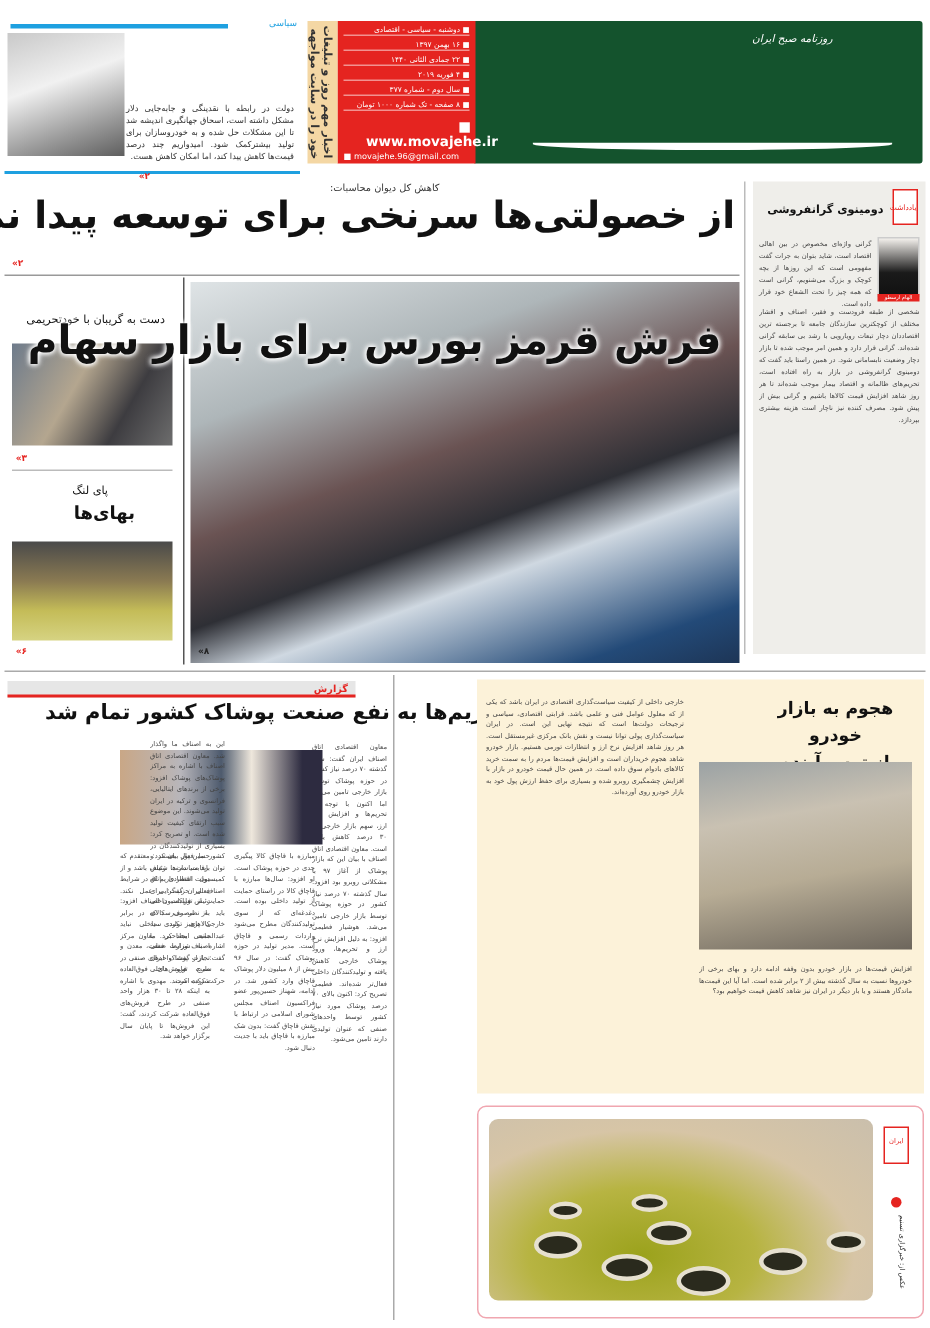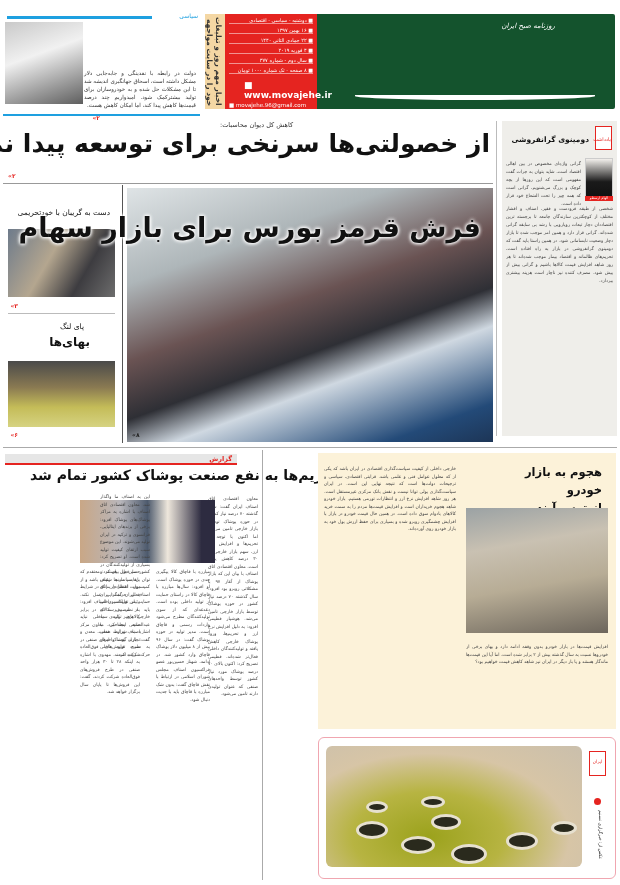--- a/index.html
+++ b/index.html
@@ -6,21 +6,21 @@
   html,body{width:620px;height:885px;background:#fff;overflow:hidden}
   body{position:relative;font-family:"DejaVu Sans",sans-serif;direction:rtl;color:#111}
   .abs{position:absolute}
   
   .mast{left:315px;top:14px;width:300px;height:95px;background:#14532d;border-radius:2px}
   .mast .logo{position:absolute;right:10px;top:20px;color:#fff;font-family:"DejaVu Serif",serif;font-weight:bold;font-size:44px;letter-spacing:-1px;white-space:nowrap}
   .mast .logo-sub{position:absolute;right:60px;top:8px;color:#fff;font-size:7px;font-style:italic}
   .mast .swash{position:absolute;left:40px;top:78px;width:240px;height:8px;border-bottom:5px solid #fff;border-radius:0 0 60% 60%}
   .info{left:225px;top:14px;width:92px;height:95px;background:#e52420}
   .info .line{font-size:5px;color:#fff;margin:3px 4px 0 4px;border-bottom:1px solid rgba(255,255,255,.5);white-space:nowrap;overflow:hidden}
-  .info .web{font-size:9px;font-weight:bold;color:#fff;margin:6px 18px 0 0;direction:ltr;text-align:left;padding-left:19px}
+  .info .web{font-size:9px;font-weight:bold;color:#fff;margin:6px 3px 0 0;direction:ltr;text-align:right;padding-left:19px}
   .info .mail{font-size:5.5px;color:#fff;direction:ltr;text-align:left;padding-left:4px;margin-top:2px}
   .ad{left:205px;top:14px;width:20px;height:95px;background:#f4d7a4;writing-mode:vertical-rl;font-size:7.5px;font-weight:bold;color:#333;padding:3px 2px;overflow:hidden;line-height:9px}
   .top-story{left:3px;top:14px;width:197px;height:100px}
   .top-story .rule{position:absolute;right:48px;top:2px;width:145px;height:3px;background:#1ea0e0}
   .top-story .kicker{position:absolute;right:2px;top:-2px;font-size:6px;color:#1ea0e0}
   .top-story .img{position:absolute;left:2px;top:8px;width:78px;height:82px;background:linear-gradient(160deg,#c9c9c9,#f1f1f1 40%,#9a9a9a 75%,#5e5e5e)}
   .top-story .h{position:absolute;right:4px;top:12px;width:110px;font-size:12px;font-weight:bold;line-height:18px;text-align:right}
   .top-story .body{position:absolute;right:4px;top:55px;width:112px;font-size:5.5px;line-height:8px;color:#333;text-align:justify}
   .top-story .ref{position:absolute;right:100px;top:100px;font-size:6px;color:#e52420;font-weight:bold}
   .top-story .bottom-rule{position:absolute;right:0;top:100px;width:197px;height:2px;background:#1ea0e0}
@@ -38,40 +38,40 @@
   .side .txt{position:absolute;right:36px;top:39px;width:75px;font-size:4.5px;line-height:8px;color:#444;text-align:justify}
   .side .txt2{position:absolute;right:4px;top:84px;width:107px;font-size:4.5px;line-height:8px;color:#444;text-align:justify;height:225px;overflow:hidden}
   .vrule{left:496px;top:121px;width:1px;height:315px;background:#bbb}
   
   .leftcol{left:3px;top:185px;width:117px;height:260px}
   .leftcol .h1{position:absolute;right:8px;top:6px;font-size:12px;font-weight:bold}
   .leftcol .s1{position:absolute;right:10px;top:23px;font-size:7.5px}
   .leftcol .img1{position:absolute;left:5px;top:44px;width:107px;height:68px;background:linear-gradient(120deg,#6e7b8b,#b4a68f 40%,#3d3c40 70%,#6d6d6d)}
   .leftcol .r1{position:absolute;right:102px;top:117px;font-size:6px;color:#e52420;font-weight:bold}
   .leftcol .sep{position:absolute;left:5px;top:128px;width:107px;height:1px;background:#bbb}
-  .leftcol .k2{position:absolute;right:36px;top:137px;font-size:7.5px}
+  .leftcol .k2{position:absolute;right:48px;top:137px;font-size:7.5px}
   .leftcol .h2{position:absolute;right:30px;top:150px;font-size:12px;font-weight:bold}
   .leftcol .img2{position:absolute;left:5px;top:176px;width:107px;height:66px;background:linear-gradient(180deg,#4a4a4a,#8a7a52 40%,#c4bc58 70%,#d6d382)}
   .leftcol .r2{position:absolute;right:102px;top:246px;font-size:6px;color:#e52420;font-weight:bold}
   .vrule2{left:122px;top:185px;width:1px;height:258px;background:#555}
   
   .mainimg{left:127px;top:188px;width:366px;height:254px;background:linear-gradient(160deg,#dfe4e6 0%,#aeb6b9 25%,#6a5353 45%,#2e2f35 60%,#cfd8e1 70%,#234a78 90%,#1d3556);}
   .mainimg .overlay-title{position:absolute;right:12px;top:24px;font-size:27px;font-weight:bold;color:#111;text-shadow:0 0 4px #fff,0 0 4px #fff,0 0 3px #fff;white-space:nowrap}
   .mainimg .ref{position:absolute;left:5px;bottom:4px;font-size:6px;color:#222;font-weight:bold}
   .hrule{left:3px;top:447px;width:614px;height:1px;background:#aaa}
   
   .report-bar{left:5px;top:454px;width:232px;height:11px;background:#e6e6e6;border-bottom:2px solid #e52420}
   .report-bar .lbl{position:absolute;right:5px;top:1px;font-size:6.5px;color:#e52420;font-weight:bold}
   .report-h{left:30px;top:467px;font-size:14px;font-weight:bold;white-space:nowrap}
   .report-img{left:80px;top:500px;width:135px;height:63px;background:linear-gradient(90deg,#c9a786,#b8b6bb 30%,#4d5a6d 50%,#eee7dc 65%,#2d2b40 90%)}
   .col{font-size:4.5px;line-height:7.5px;color:#444;text-align:justify;overflow:hidden}
   .vrule3{left:262px;top:450px;width:1px;height:430px;background:#aaa}
   
   .ybox{left:318px;top:453px;width:298px;height:276px;background:#fcf2d9}
-  .ybox .h{position:absolute;right:14px;top:10px;width:90px;text-align:right;font-size:11.5px;font-weight:bold;line-height:18px}
+  .ybox .h{position:absolute;right:14px;top:10px;width:90px;text-align:center;font-size:11.5px;font-weight:bold;line-height:18px}
   .ybox .img{position:absolute;right:8px;top:55px;width:142px;height:125px;background:linear-gradient(170deg,#9ba2a4,#c9c1b2 30%,#b7ac95 60%,#6d665c)}
   .ybox .t1{position:absolute;right:160px;top:12px;width:132px;height:255px}
   .ybox .t2{position:absolute;right:8px;top:190px;width:142px;height:76px}
   
   .pbox{left:318px;top:737px;width:298px;height:142px;border:1.5px solid #f0a6b0;border-radius:6px;background:#fff}
   .pbox .photo{position:absolute;left:7px;top:8px;width:256px;height:121px;background:radial-gradient(ellipse at 40% 75%,#9ba21c 0%,#b7b442 35%,#d7c5a6 65%,#cabfac 100%);border-radius:6px}
   .pbox .well{position:absolute;border:3px solid #e6e0cf;background:#2a2a1d;border-radius:50%}
   .pbox .badge{position:absolute;right:9px;top:13px;width:17px;height:25px;border:1.5px solid #e52420;background:#fff;font-size:4.5px;color:#e52420;text-align:center;padding-top:7px}
   .pbox .cam{position:absolute;right:14px;top:60px;width:7px;height:7px;border-radius:50%;background:#e52420}
   .pbox .credit{position:absolute;right:12px;top:72px;writing-mode:vertical-rl;font-size:4.5px;color:#222}

